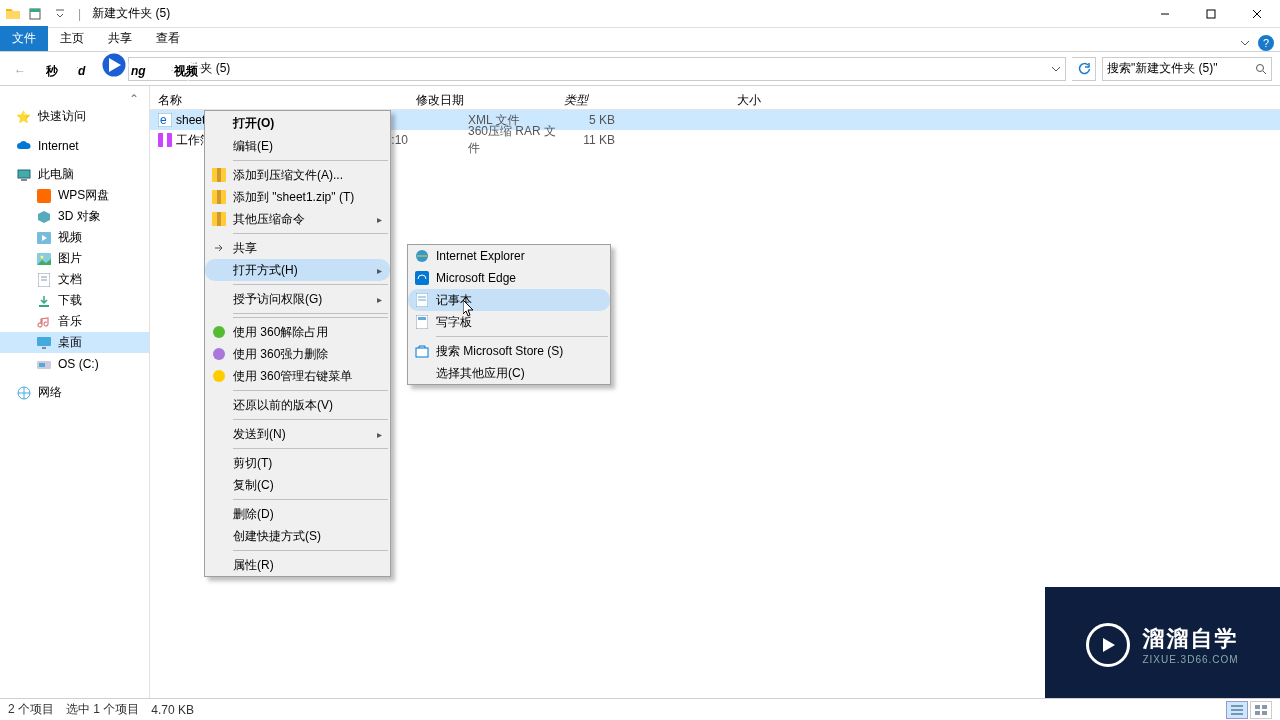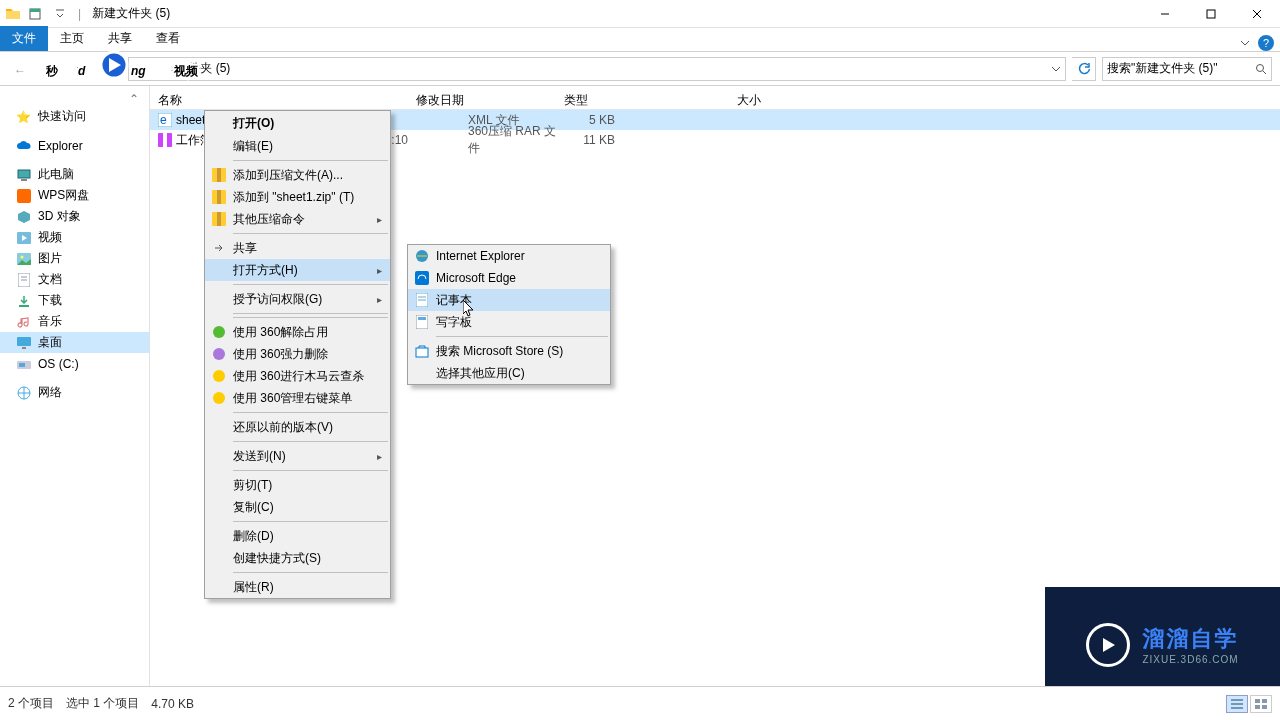--- a/index.html
+++ b/index.html
@@ -23,54 +23,54 @@
 .addr-crumb{display:flex;align-items:center;gap:2px;}
 .addr-chev{color:#666;font-size:10px;}
 .addr-down{margin-left:auto;color:#666;}
 .refresh{width:24px;height:24px;display:flex;align-items:center;justify-content:center;color:#1979ca;border:1px solid #ccc;border-left:none;}
 .search-box{width:170px;height:24px;border:1px solid #ccc;display:flex;align-items:center;padding:0 4px;color:#888;position:relative;}
 .search-box .mag{margin-left:auto;color:#555;}
 .body{display:flex;height:614px;}
 .sidebar{width:150px;border-right:1px solid #e1e1e1;padding-top:6px;overflow:hidden;}
 .side-chev{text-align:right;padding-right:10px;color:#777;height:14px;}
 .tree-item{display:flex;align-items:center;height:21px;padding-left:16px;gap:6px;}
-.tree-item.lvl2{padding-left:16px;}
+.tree-item.lvl2{padding-left:36px;}
 .tree-item.sel{background:#cce8ff;}
 .tree-icon{width:16px;height:16px;display:inline-flex;align-items:center;justify-content:center;}
 .spacer-sm{height:8px;}
 .content{flex:1;display:flex;flex-direction:column;}
 .col-header{height:24px;display:flex;align-items:flex-end;border-bottom:1px solid #e5e5e5;gap:48px;}
 .col{padding-left:8px;}
 .col.name{width:210px;}
 .col.date{width:100px;}
-.col.type{width:100px;}
+.col.type{width:100px;font-style:italic;}
 .col.size{width:65px;text-align:right;padding-right:8px;}
 .file-row{height:20px;display:flex;align-items:center;}
 .file-row.sel{background:#cce8ff;}
 .file-row .cell{padding-left:8px;}
 .cell.name{width:210px;display:flex;align-items:center;gap:4px;}
 .cell.date{width:100px;color:#555;}
 .cell.type{width:100px;color:#555;}
 .cell.size{width:65px;text-align:right;padding-right:10px;color:#555;}
 .ctx{position:absolute;background:#f0f0f0;border:1px solid #a0a0a0;box-shadow:4px 4px 4px rgba(0,0,0,.25);}
 .ctx1{left:204px;top:110px;width:187px;}
 .ctx-row{height:22px;display:flex;align-items:center;padding-left:28px;position:relative;}
 .ctx-row.tall{height:24px;}
-.ctx-row.hover{background:#c5e0f7;}
+.ctx-row.hover{background:#c5e0f7;border-radius:10px;}
 .ctx-row .ico{position:absolute;left:6px;width:16px;height:16px;display:flex;align-items:center;justify-content:center;}
 .ctx-row .arrow{margin-left:auto;margin-right:8px;color:#555;font-size:10px;}
 .ctx-sep{height:1px;background:#c0c0c0;margin:3px 2px 3px 28px;}
 .ctx2{left:407px;top:244px;width:204px;}
 .watermark1{position:absolute;left:46px;top:40px;pointer-events:none;}
 .watermark2{position:absolute;right:0;bottom:18px;width:235px;height:115px;background:#0e1e3e;color:#fff;display:flex;align-items:center;justify-content:center;gap:12px;}
 .wm2-play{width:44px;height:44px;border:3px solid #fff;border-radius:50%;display:flex;align-items:center;justify-content:center;}
 .wm2-txt{display:flex;flex-direction:column;}
-.wm2-txt .big{font-size:22px;color:#3b82f6;font-weight:bold;letter-spacing:2px;}
+.wm2-txt .big{font-size:22px;color:#ffffff;font-weight:bold;letter-spacing:2px;}
 .wm2-txt .small{font-size:10px;color:#8aa;letter-spacing:1px;}
-.statusbar{position:absolute;bottom:0;left:0;right:0;height:34px;border-top:1px solid #d1d1d1;display:flex;align-items:center;padding:0 8px;background:#fff;}
+.statusbar{position:absolute;bottom:0;left:0;right:0;height:22px;border-top:1px solid #d1d1d1;display:flex;align-items:center;padding:0 8px;background:#fff;}
 .statusbar .seg{margin-right:12px;color:#333;}
 .view-btns{margin-left:auto;display:flex;gap:2px;}
 .view-btn{width:22px;height:18px;border:1px solid #ccc;display:flex;align-items:center;justify-content:center;}
 .view-btn.active{background:#cce8ff;border-color:#99c;}
 .cursor{position:absolute;left:463px;top:300px;width:12px;height:18px;pointer-events:none;}
 svg{display:block;}
 </style>
 </head>
 <body>
 
@@ -175,21 +175,21 @@
         <span class="tree-icon">⭐</span>
         <span>快速访问</span>
       </div>
     <div class="spacer-sm"></div>
     <div class="tree-item">
         <span class="tree-icon">
           <svg width="16" height="12" viewBox="0 0 16 12">
             <path fill="#0078d4" d="M4 9a3 3 0 0 1 0-6 4 4 0 0 1 7 0 3 3 0 0 1 1 6z"></path>
           </svg>
         </span>
-        <span>Explorer</span>
+        <span>Internet</span>
       </div>
     <div class="spacer-sm"></div>
     <div class="tree-item">
         <span class="tree-icon">
           <svg width="16" height="14" viewBox="0 0 16 14">
             <rect x="2" y="2" width="12" height="8" fill="#4aa" stroke="#267"></rect>
             <rect x="5" y="11" width="6" height="2" fill="#888"></rect>
           </svg>
         </span>
         <span>此电脑</span>
@@ -397,28 +397,20 @@
         </svg>
       </span>
       <span>使用 360强力删除</span>
     </div>
   <div class="ctx-row">
       <span class="ico">
         <svg width="14" height="14">
           <circle cx="7" cy="7" r="6" fill="#fc0"></circle>
         </svg>
       </span>
-      <span>使用 360进行木马云查杀</span>
-    </div>
-  <div class="ctx-row">
-      <span class="ico">
-        <svg width="14" height="14">
-          <circle cx="7" cy="7" r="6" fill="#fc0"></circle>
-        </svg>
-      </span>
       <span>使用 360管理右键菜单</span>
     </div>
   <div class="ctx-sep"></div>
   <div class="ctx-row">
       <span>还原以前的版本(V)</span>
     </div>
   <div class="ctx-sep"></div>
   <div class="ctx-row">
       <span>发送到(N)</span>
       <span class="arrow">▸</span>

